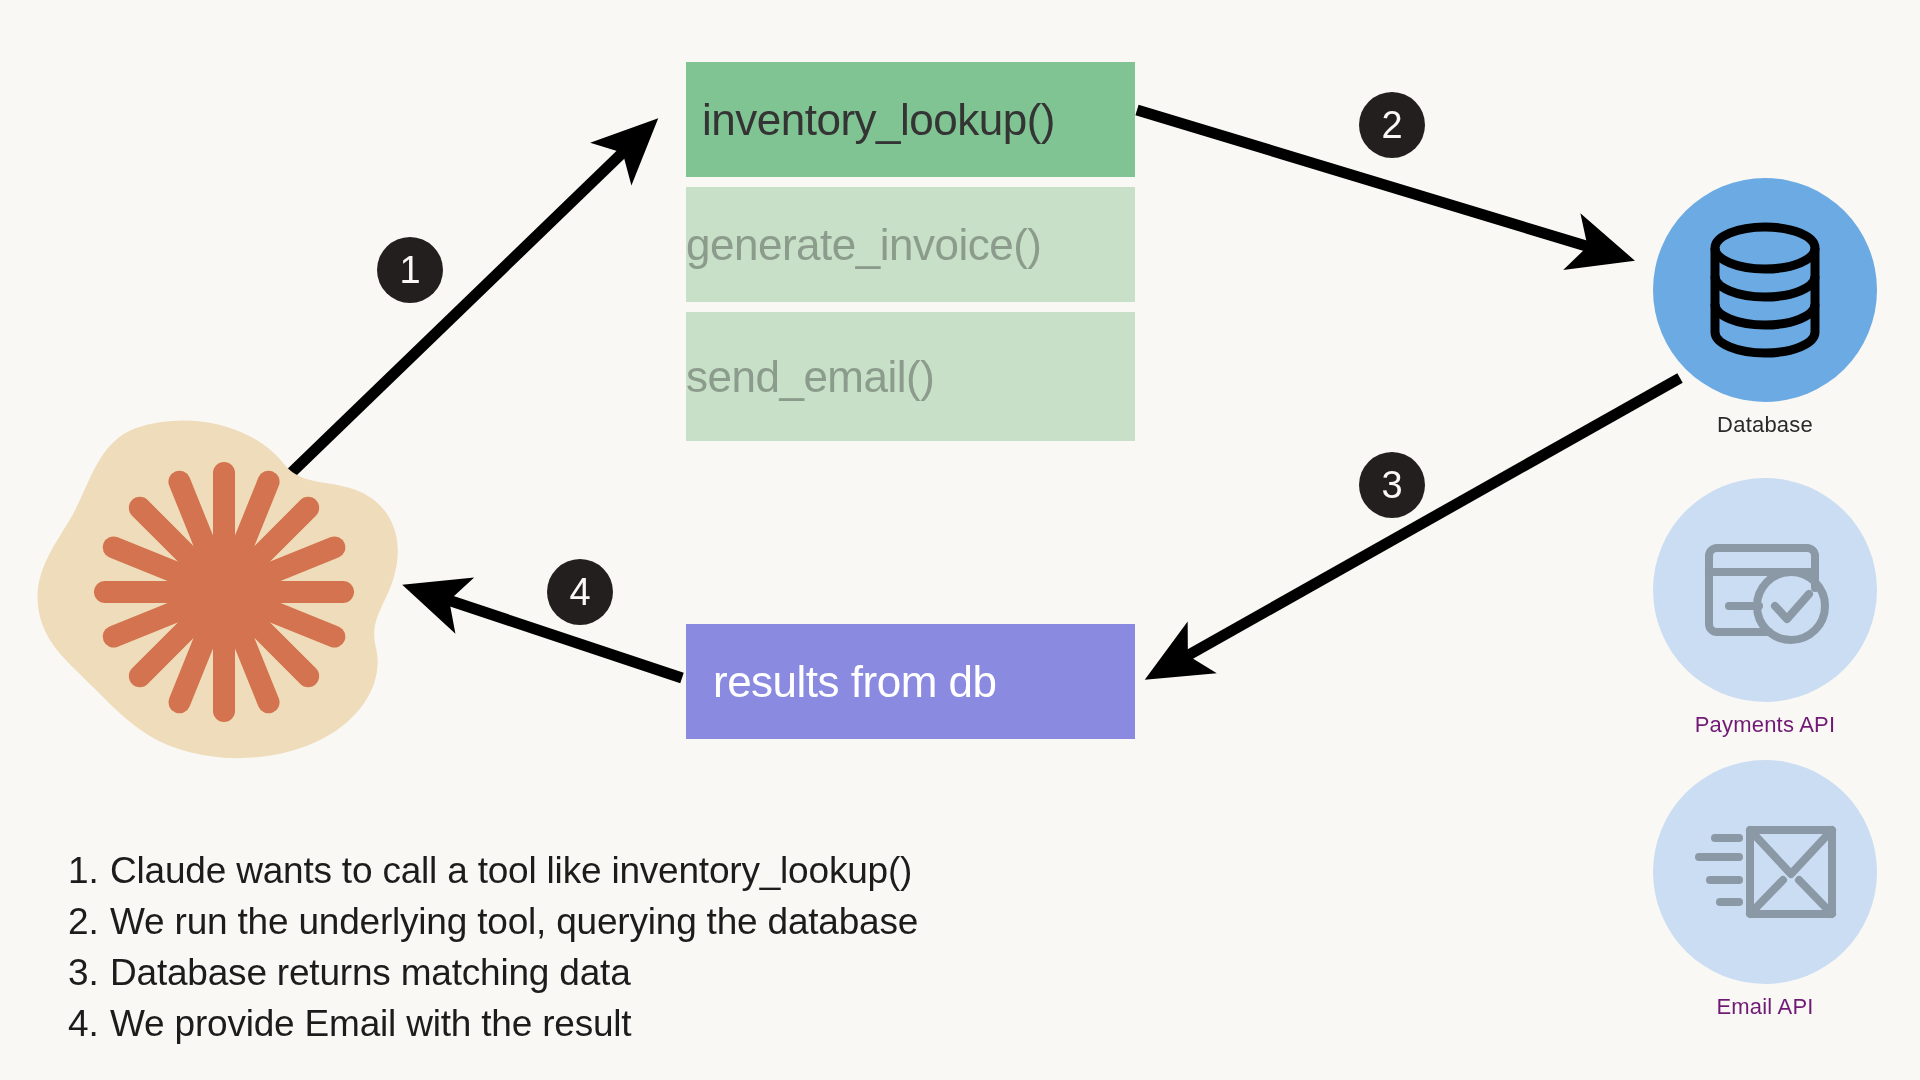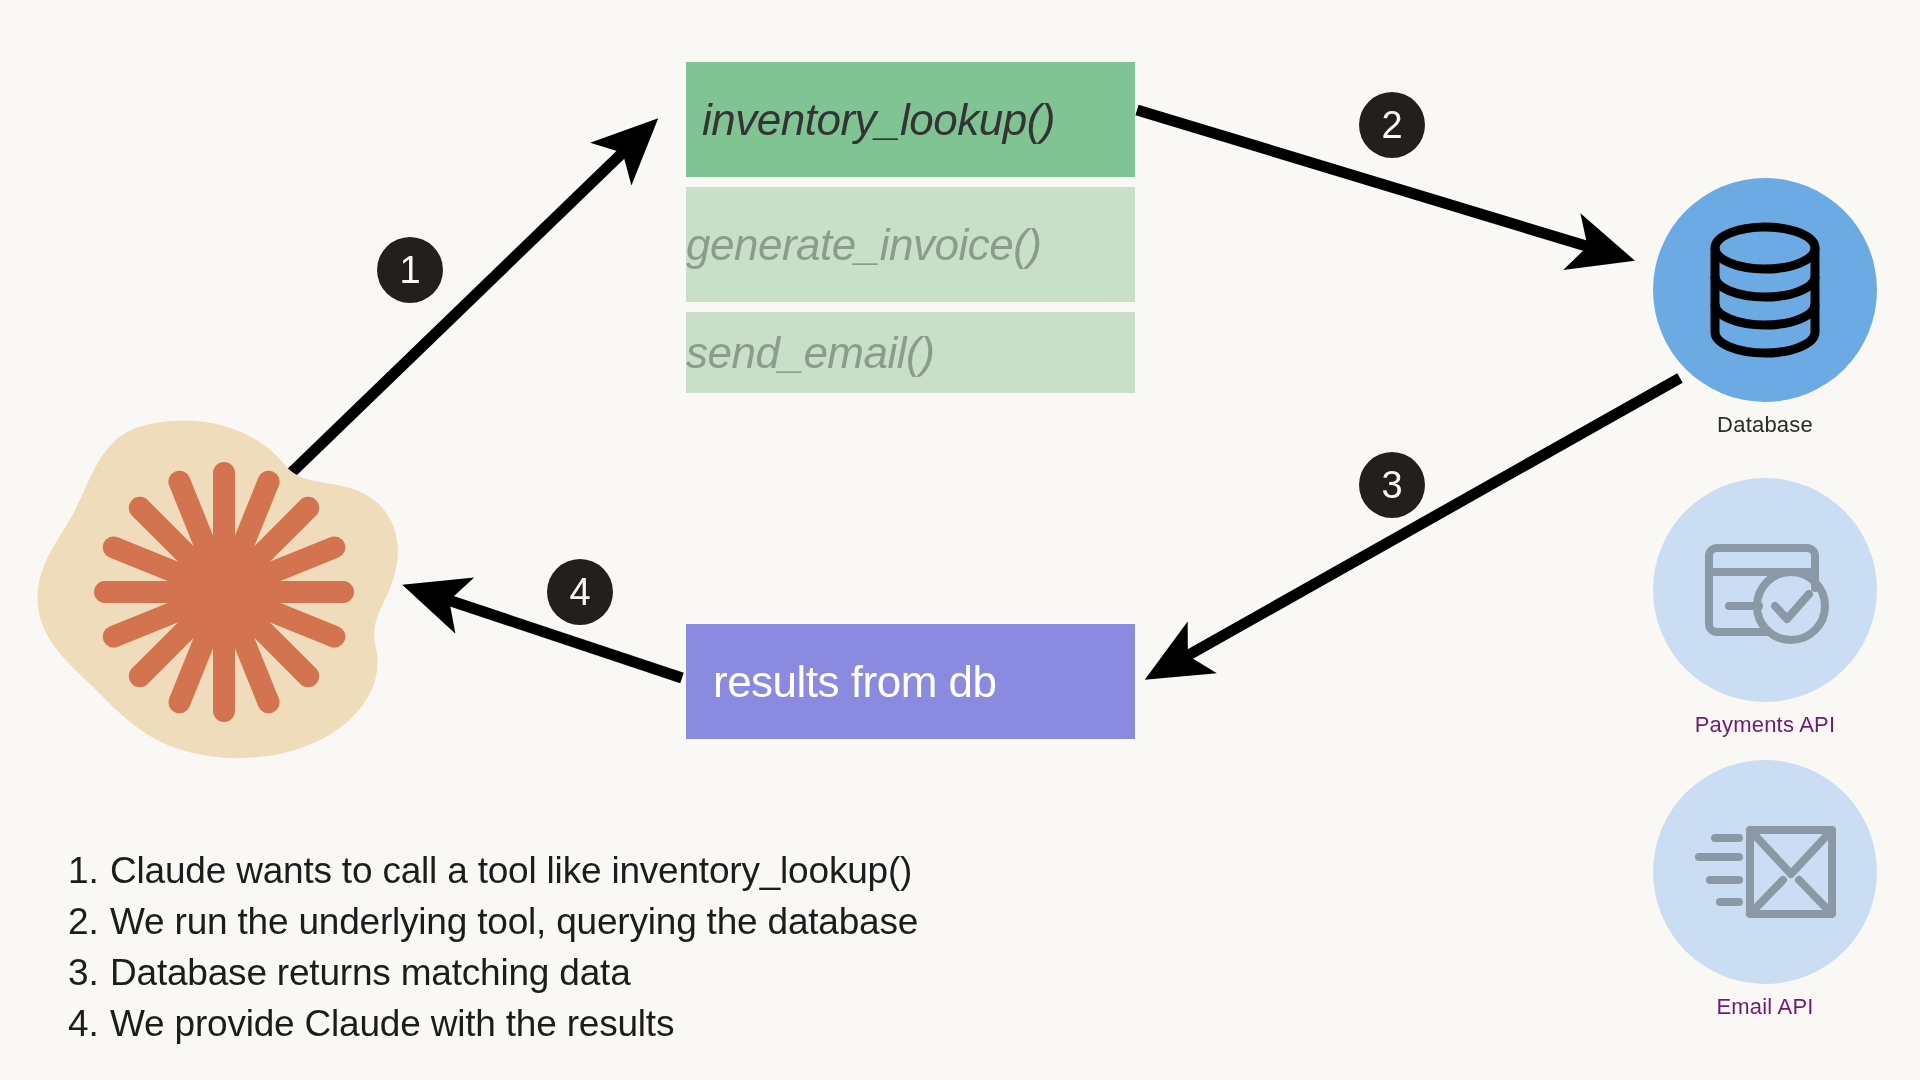--- a/index.html
+++ b/index.html
@@ -14,36 +14,35 @@
   .svg-layer { position: absolute; inset: 0; width: 1920px; height: 1080px; }
 
   
   .tool-box {
     position: absolute;
     display: flex;
     align-items: center;
     font-size: 44px;
     letter-spacing: -0.5px;
     white-space: nowrap;
-    font-style: italic;
   }
   .tool-box.active {
     background: #7FC492;
     color: #343434;
     justify-content: flex-start;
     padding-left: 16px;
   }
   .tool-box.dim {
     background: #C8DFC8;
     color: #8C9C8C;
     justify-content: flex-start;
   }
   #tool-0 { left: 686px; top: 62px;  width: 449px; height: 115px; }
   #tool-1 { left: 686px; top: 187px; width: 449px; height: 115px; }
-  #tool-2 { left: 686px; top: 312px; width: 449px; height: 81px; }
+  #tool-2 { left: 686px; top: 312px; width: 449px; height: 129px; }
 
   #results-box {
     position: absolute;
     left: 686px; top: 624px; width: 449px; height: 115px;
     background: #8A8BE0;
     color: #FFFFFF;
     display: flex; align-items: center;
     padding-left: 27px;
     font-size: 44px;
     letter-spacing: -0.5px;
@@ -249,17 +248,17 @@
     <div class="step-row">
       <span class="step-num">2.</span>
       <span class="step-text">We run the underlying tool, querying the database</span>
     </div>
     <div class="step-row">
       <span class="step-num">3.</span>
       <span class="step-text">Database returns matching data</span>
     </div>
     <div class="step-row">
       <span class="step-num">4.</span>
-      <span class="step-text">We provide Claude with the results</span>
+      <span class="step-text">We provide Email with the result</span>
     </div>
   </div>
 
 </div>
 
 </body></html>

